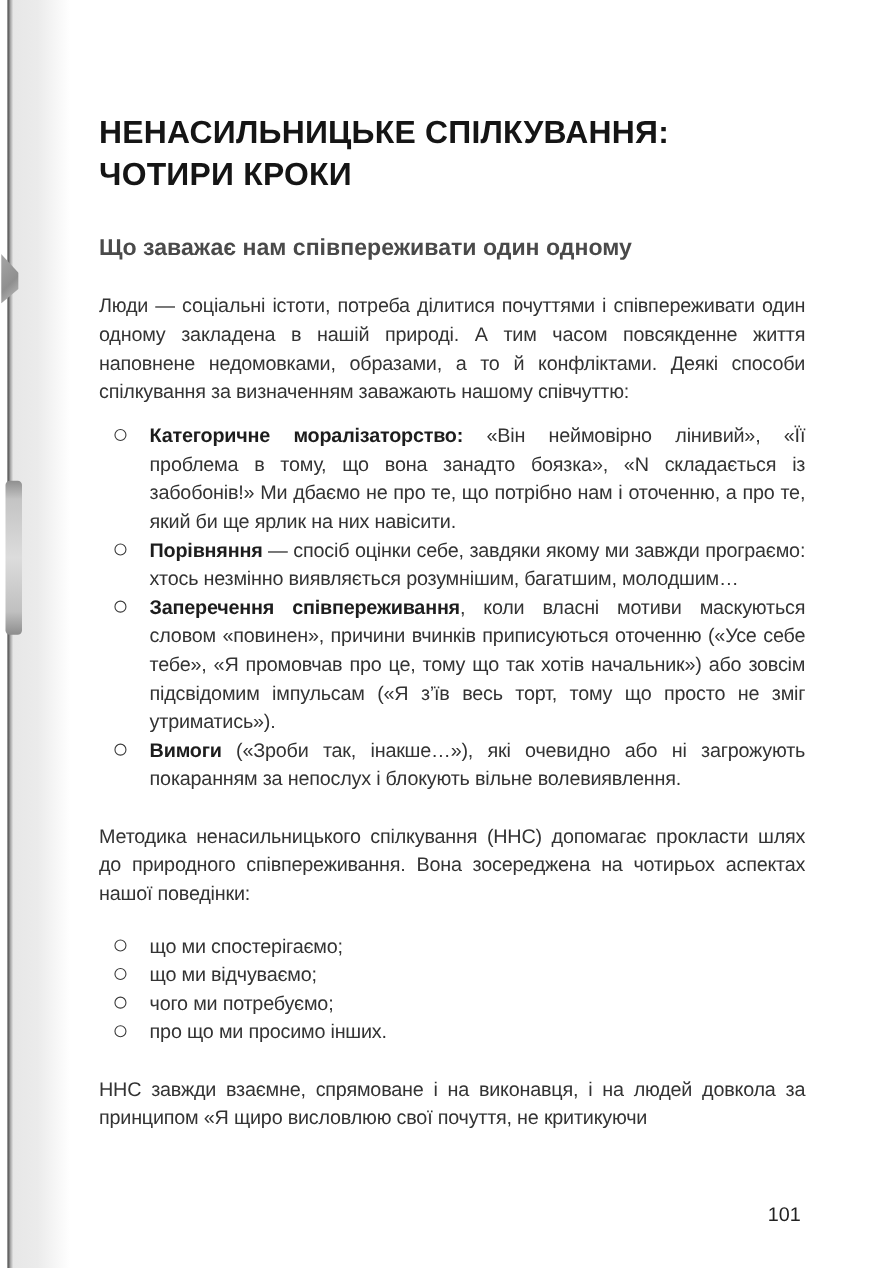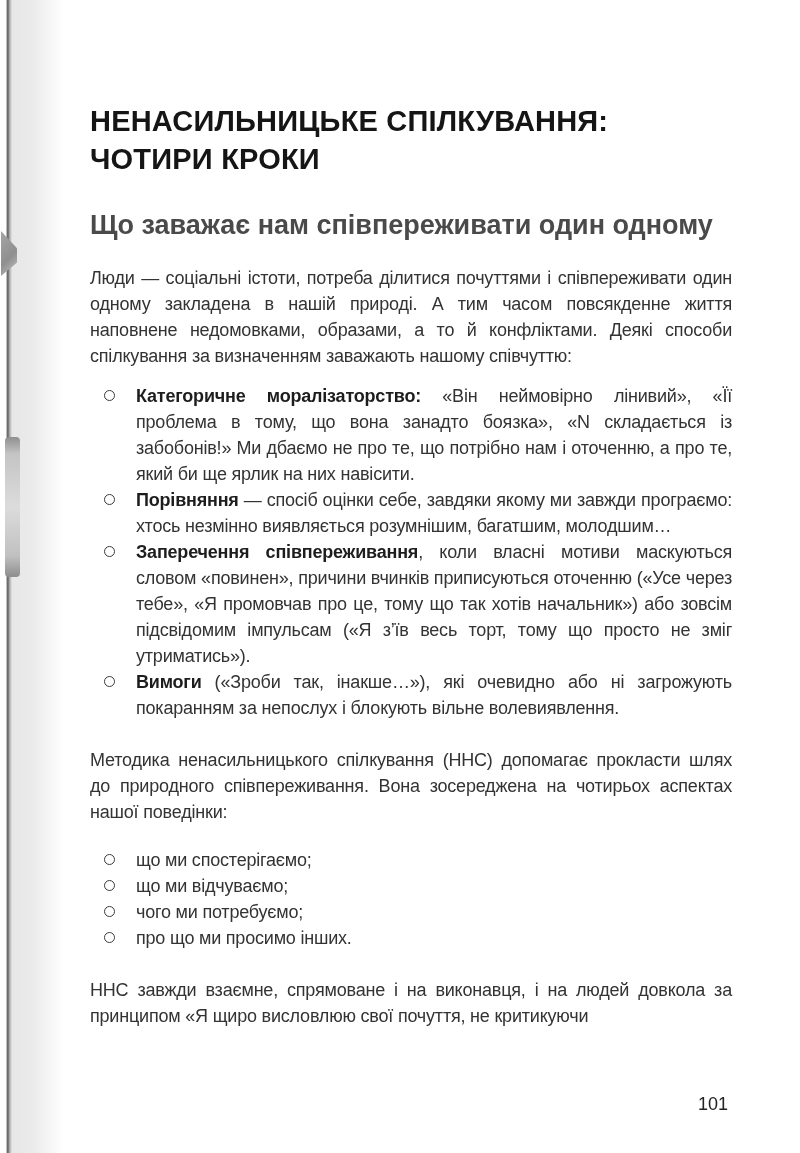--- a/index.html
+++ b/index.html
@@ -38,21 +38,21 @@
   }
   h1.title {
     margin: 102px 0 0 0;
     font-size: 29px; line-height: 38px; font-weight: 700;
     color: #151515; letter-spacing: 0.2px;
     white-space: pre-line;
     text-transform: uppercase;
   }
   h2.subtitle {
     margin: 34px 0 0 0;
-    font-size: 27px; line-height: 27px; font-weight: 700;
+    font-size: 21px; line-height: 27px; font-weight: 700;
     color: #4a4a4a;
   }
   p.body {
     margin: 26px 0 0 0;
     font-size: 18px; line-height: 26px;
     color: #333333;
     text-align: justify;
     letter-spacing: -0.2px;
   }
   ul.bullets {
@@ -100,21 +100,21 @@
       <li>
         <span class="marker"></span>
         <b>Категоричне моралізаторство:</b><span> «Він неймовірно лінивий», «Її проблема в тому, що вона занадто боязка», «N складається із забобонів!» Ми дбаємо не про те, що потрібно нам і оточенню, а про те, який би ще ярлик на них навісити.</span>
       </li>
       <li>
         <span class="marker"></span>
         <b>Порівняння</b><span> — спосіб оцінки себе, завдяки якому ми завжди програємо: хтось незмінно виявляється розумнішим, багатшим, молодшим…</span>
       </li>
       <li>
         <span class="marker"></span>
-        <b>Заперечення співпереживання</b><span>, коли власні мотиви маскуються словом «повинен», причини вчинків приписуються оточенню («Усе через тебе», «Я промовчав про це, тому що так хотів начальник») або зовсім підсвідомим імпульсам («Я з’їв весь торт, тому що просто не зміг утриматись»).</span>
+        <b>Заперечення співпереживання</b><span>, коли власні мотиви маскуються словом «повинен», причини вчинків приписуються оточенню («Усе себе тебе», «Я промовчав про це, тому що так хотів начальник») або зовсім підсвідомим імпульсам («Я з’їв весь торт, тому що просто не зміг утриматись»).</span>
       </li>
       <li>
         <span class="marker"></span>
         <b>Вимоги</b><span> («Зроби так, інакше…»), які очевидно або ні загрожують покаранням за непослух і блокують вільне волевиявлення.</span>
       </li>
     </ul>
 
     <p class="body">Методика ненасильницького спілкування (ННС) допомагає прокласти шлях до природного співпереживання. Вона зосереджена на чотирьох аспектах нашої поведінки:</p>
 
     <ul class="bullets short">

